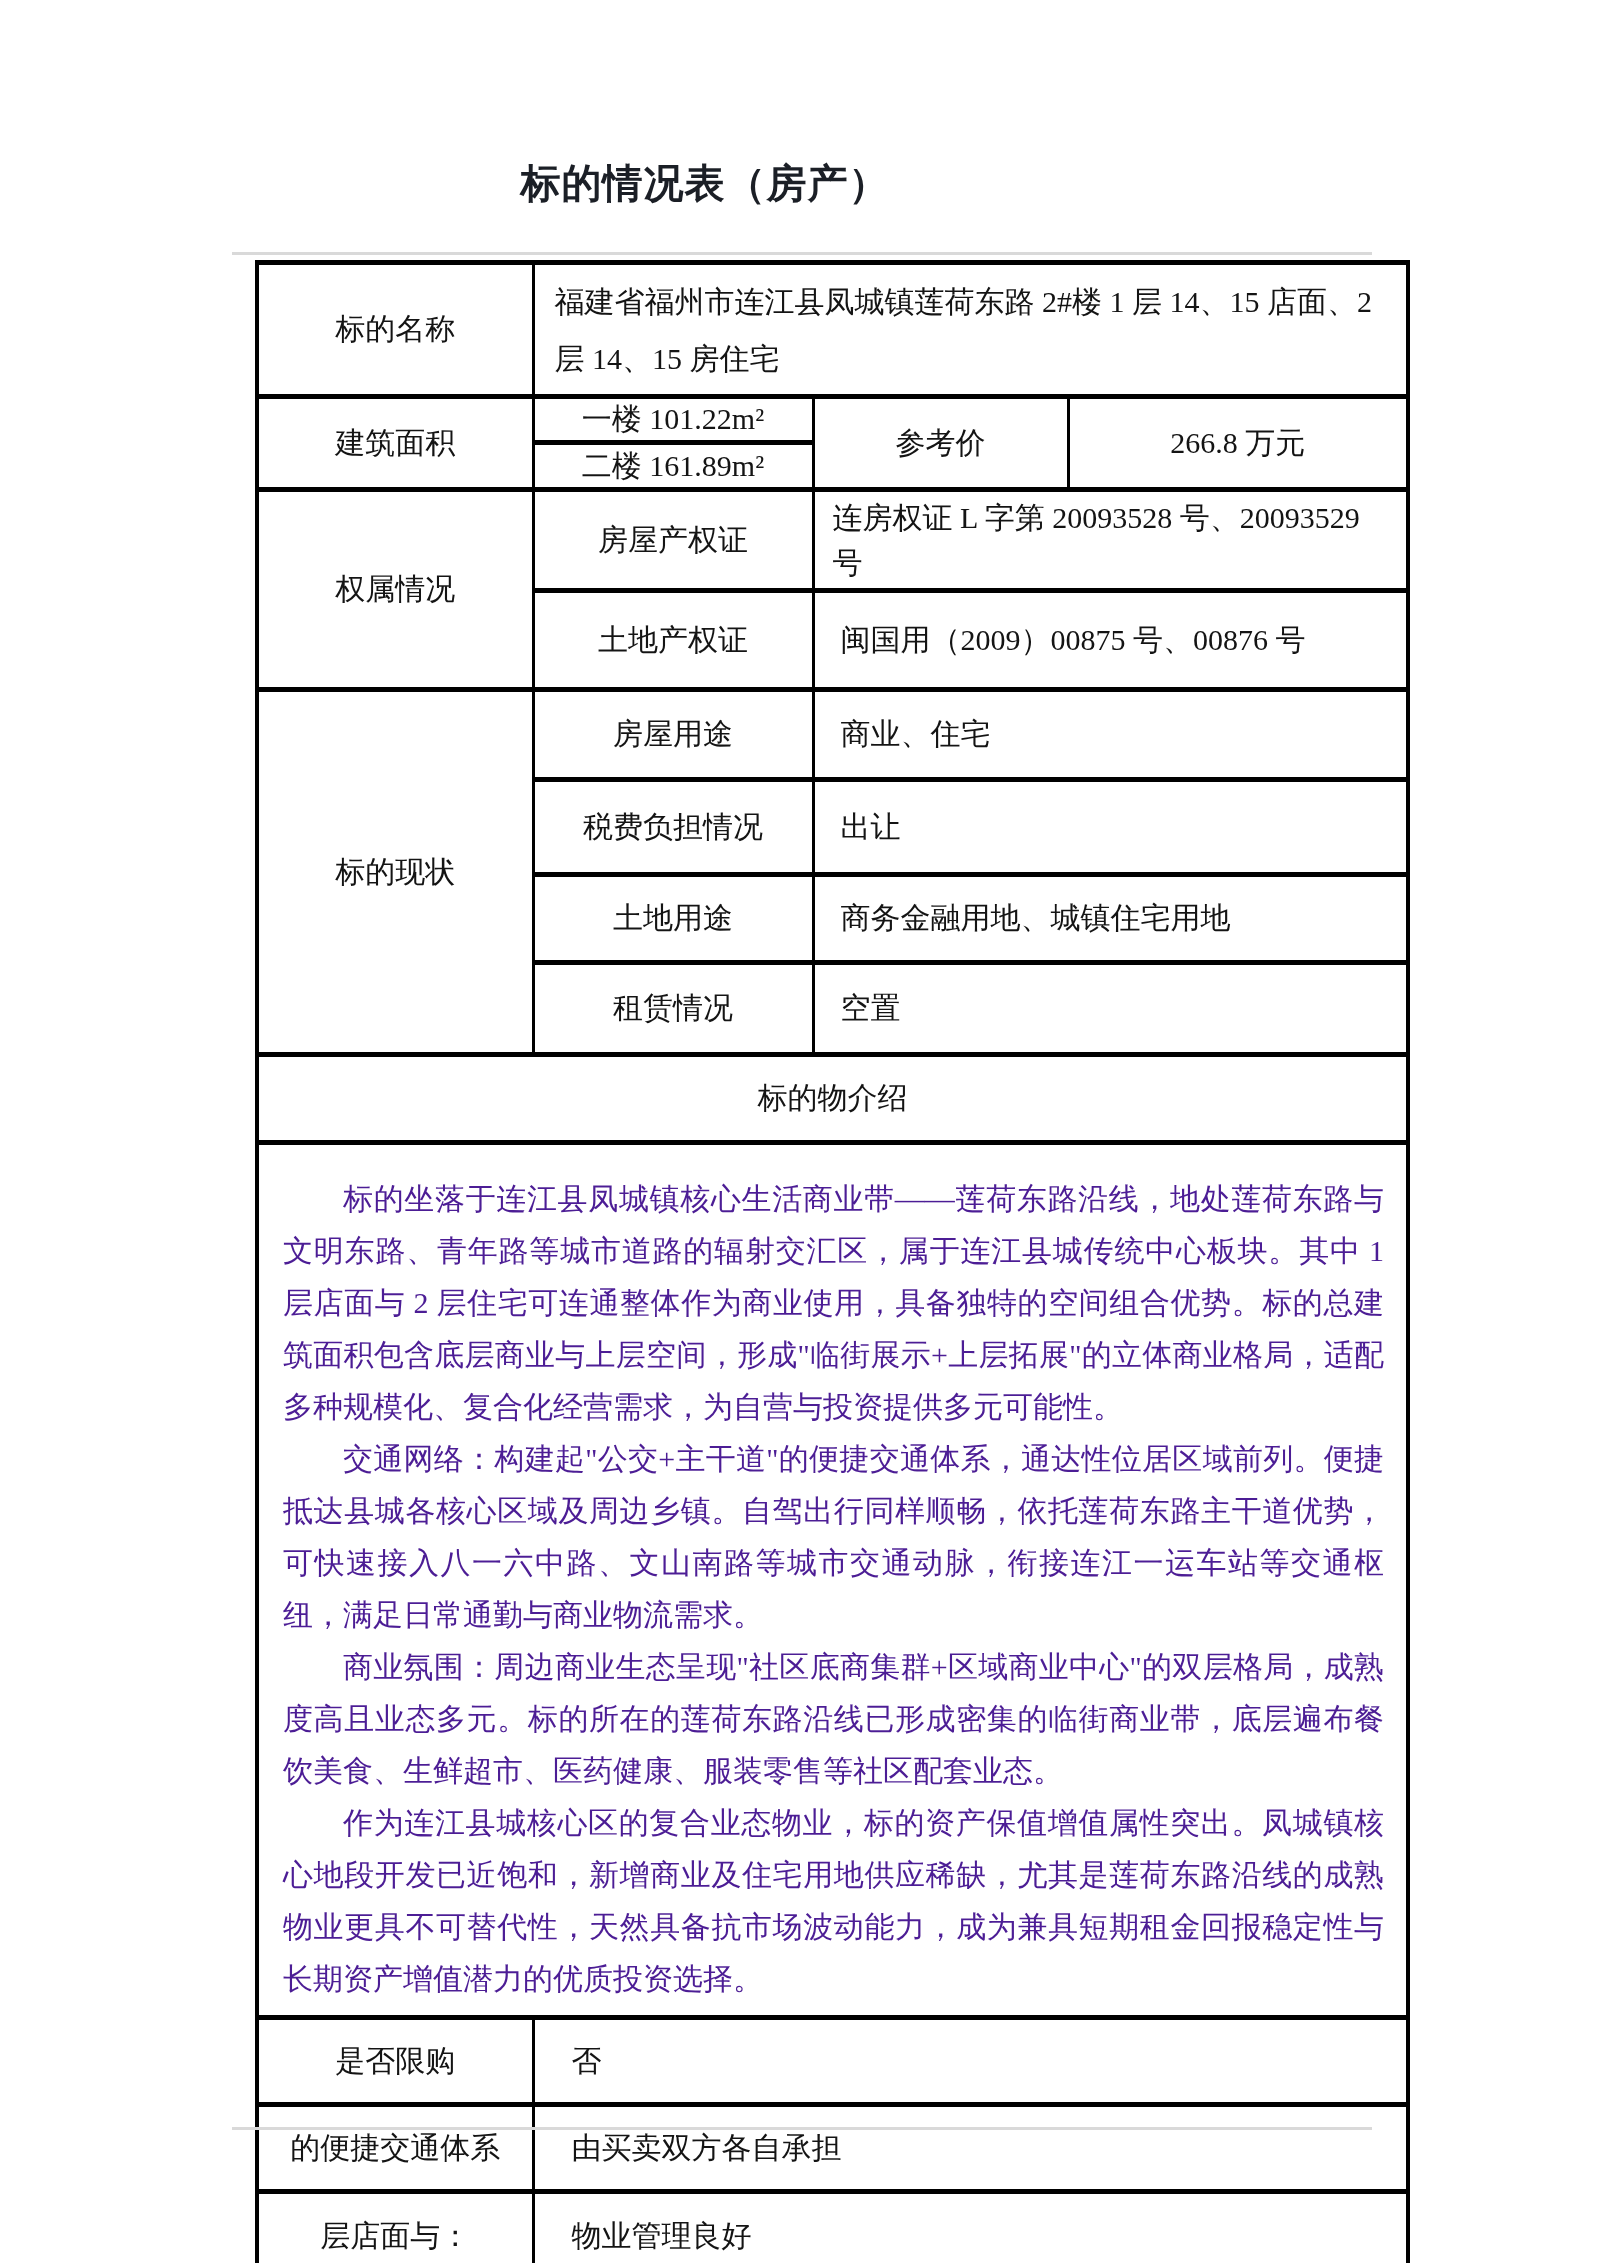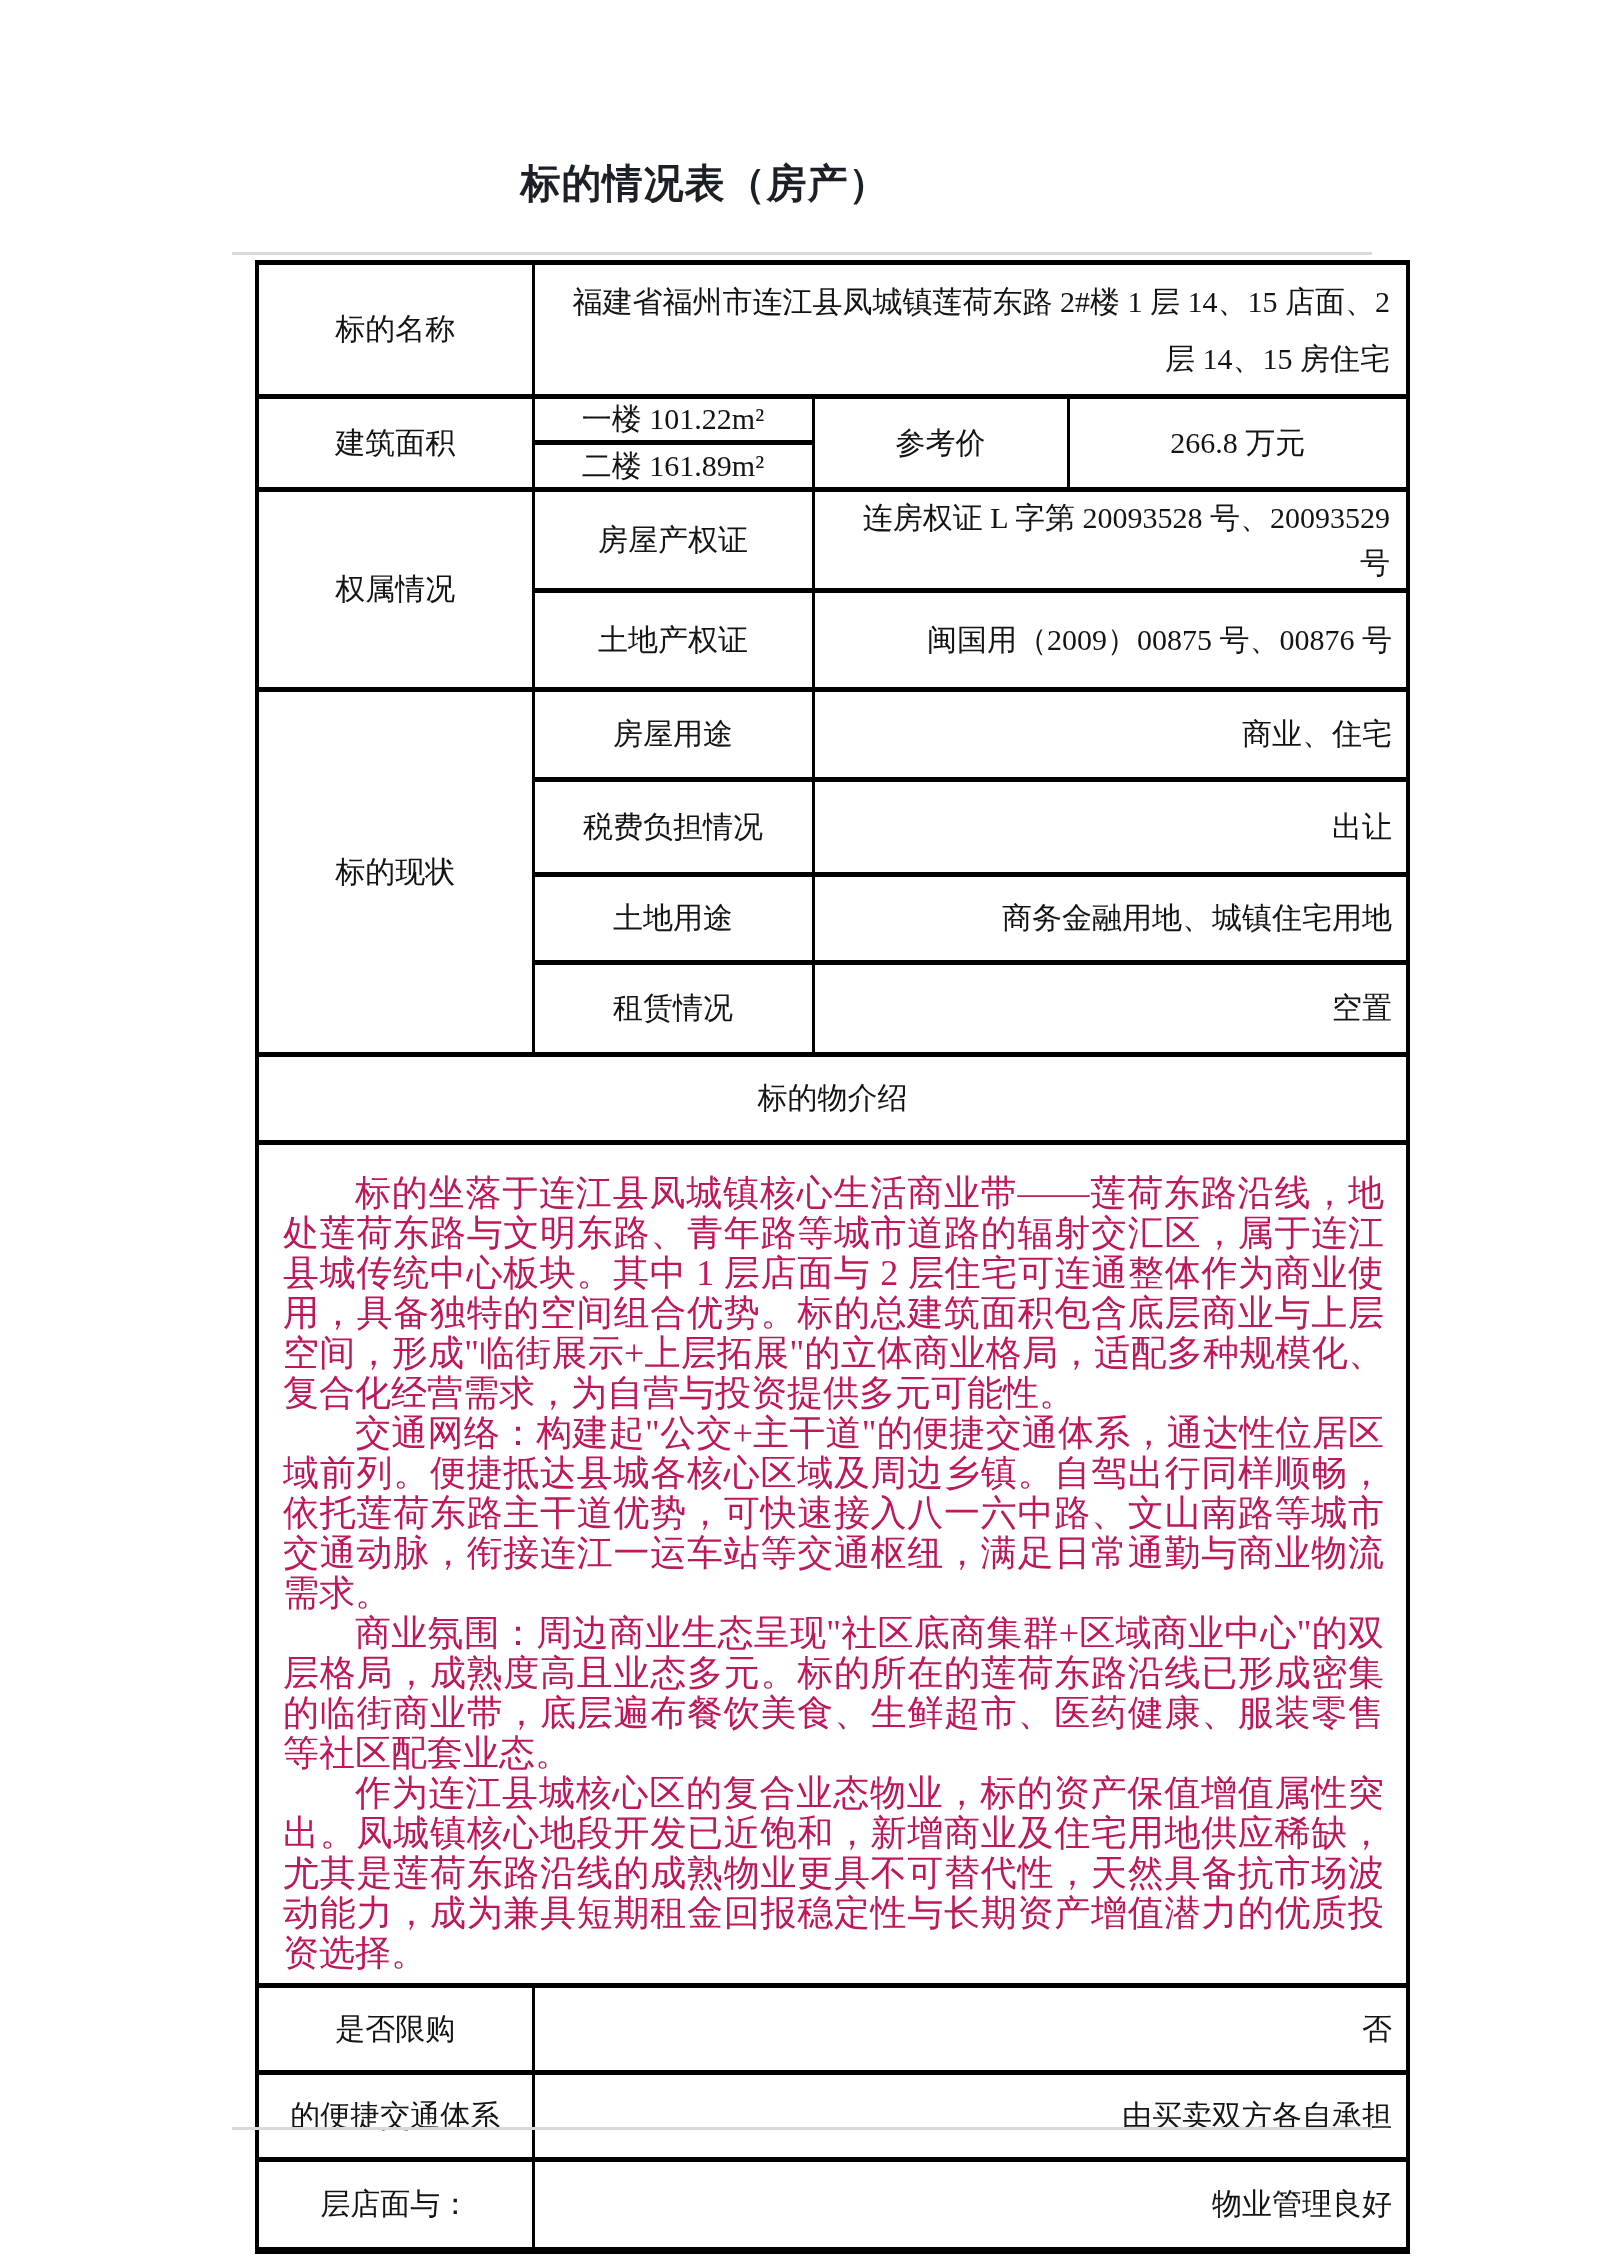--- a/index.html
+++ b/index.html
@@ -53,37 +53,37 @@
   td {
     border: 3px solid #000;
     border-top-width: 5px;
     border-bottom-width: 5px;
     font-size: 30px;
     vertical-align: middle;
     color: #141414;
     word-break: break-all;
   }
   .label-cell   { text-align: center; }
-  .value-cell   { text-align: right; padding-left: 26px; padding-right: 14px; }
+  .value-cell   { text-align: left; padding-left: 26px; padding-right: 14px; }
   .value-wide-pad { padding-left: 37px; }
   .center-cell  { text-align: center; }
   .subject-value { line-height: 57px; padding-left: 20px; padding-right: 16px; }
   .cert-value    { line-height: 45px; padding-left: 18px; padding-right: 16px; font-family: Liberation Serif, serif; }
 
   
   .intro-cell {
     vertical-align: top;
     padding: 28px 22px 10px 24px;
   }
   .intro-cell p {
-    font-size: 36px;
-    line-height: 40px;
+    font-size: 30px;
+    line-height: 52px;
     text-align: justify;
     text-indent: 2em;
-    color: #be185d;
+    color: #4c1d95;
   }
 </style>
 </head>
 <body>
 
 <div class="doc-title">标的情况表（房产）</div>
 
 <div class="shadow-line shadow-top"></div>
 
 <table class="info-table">

